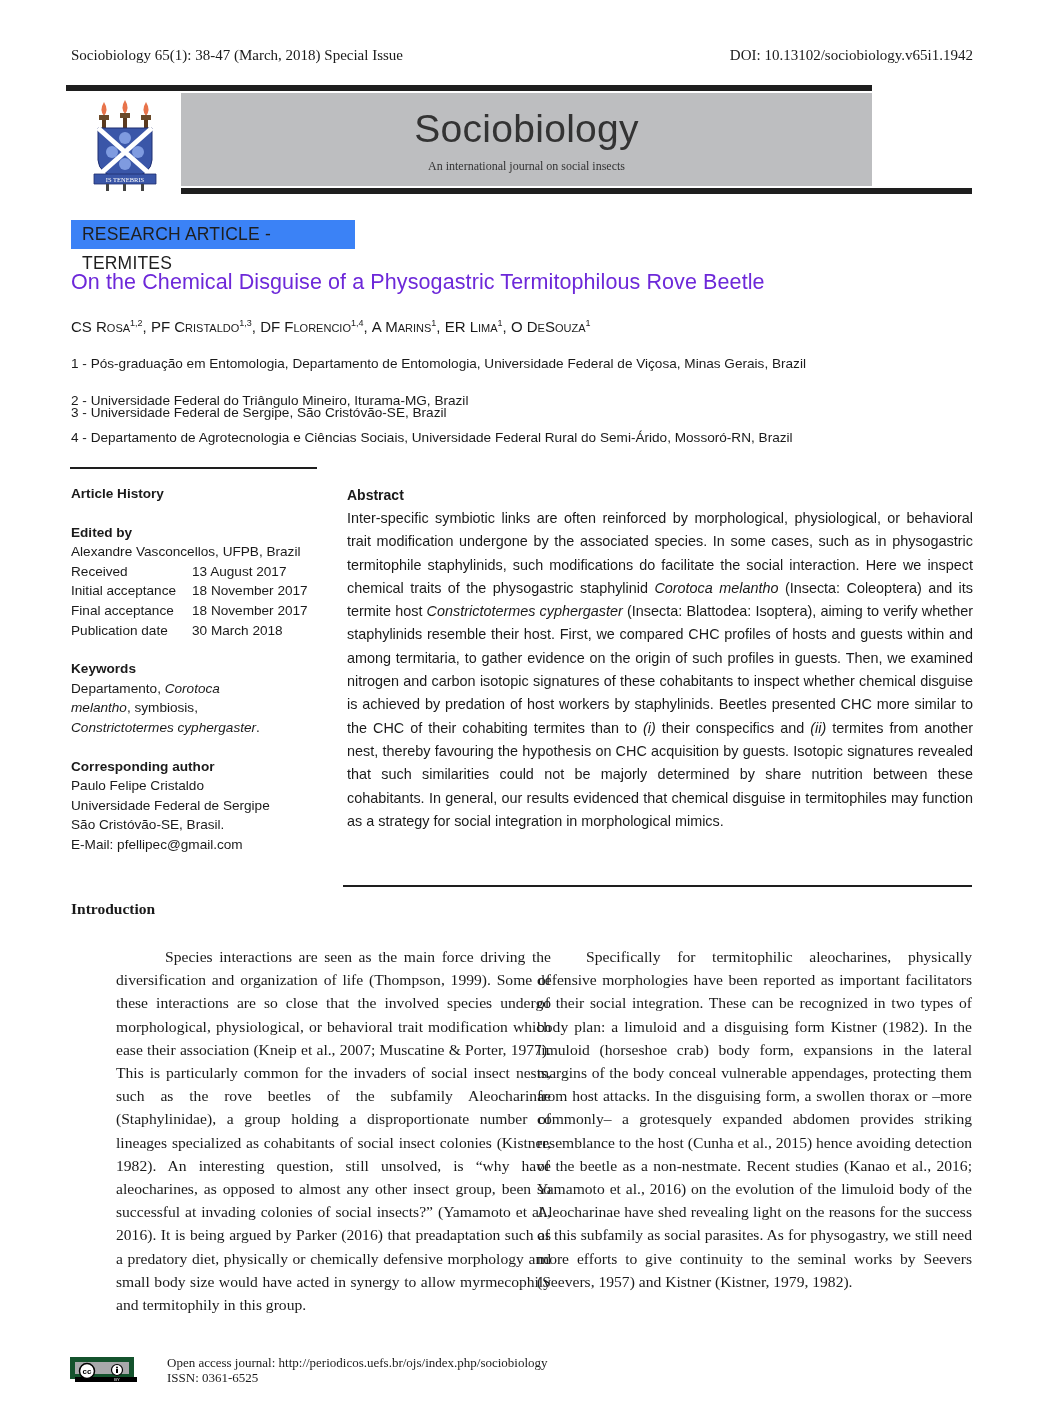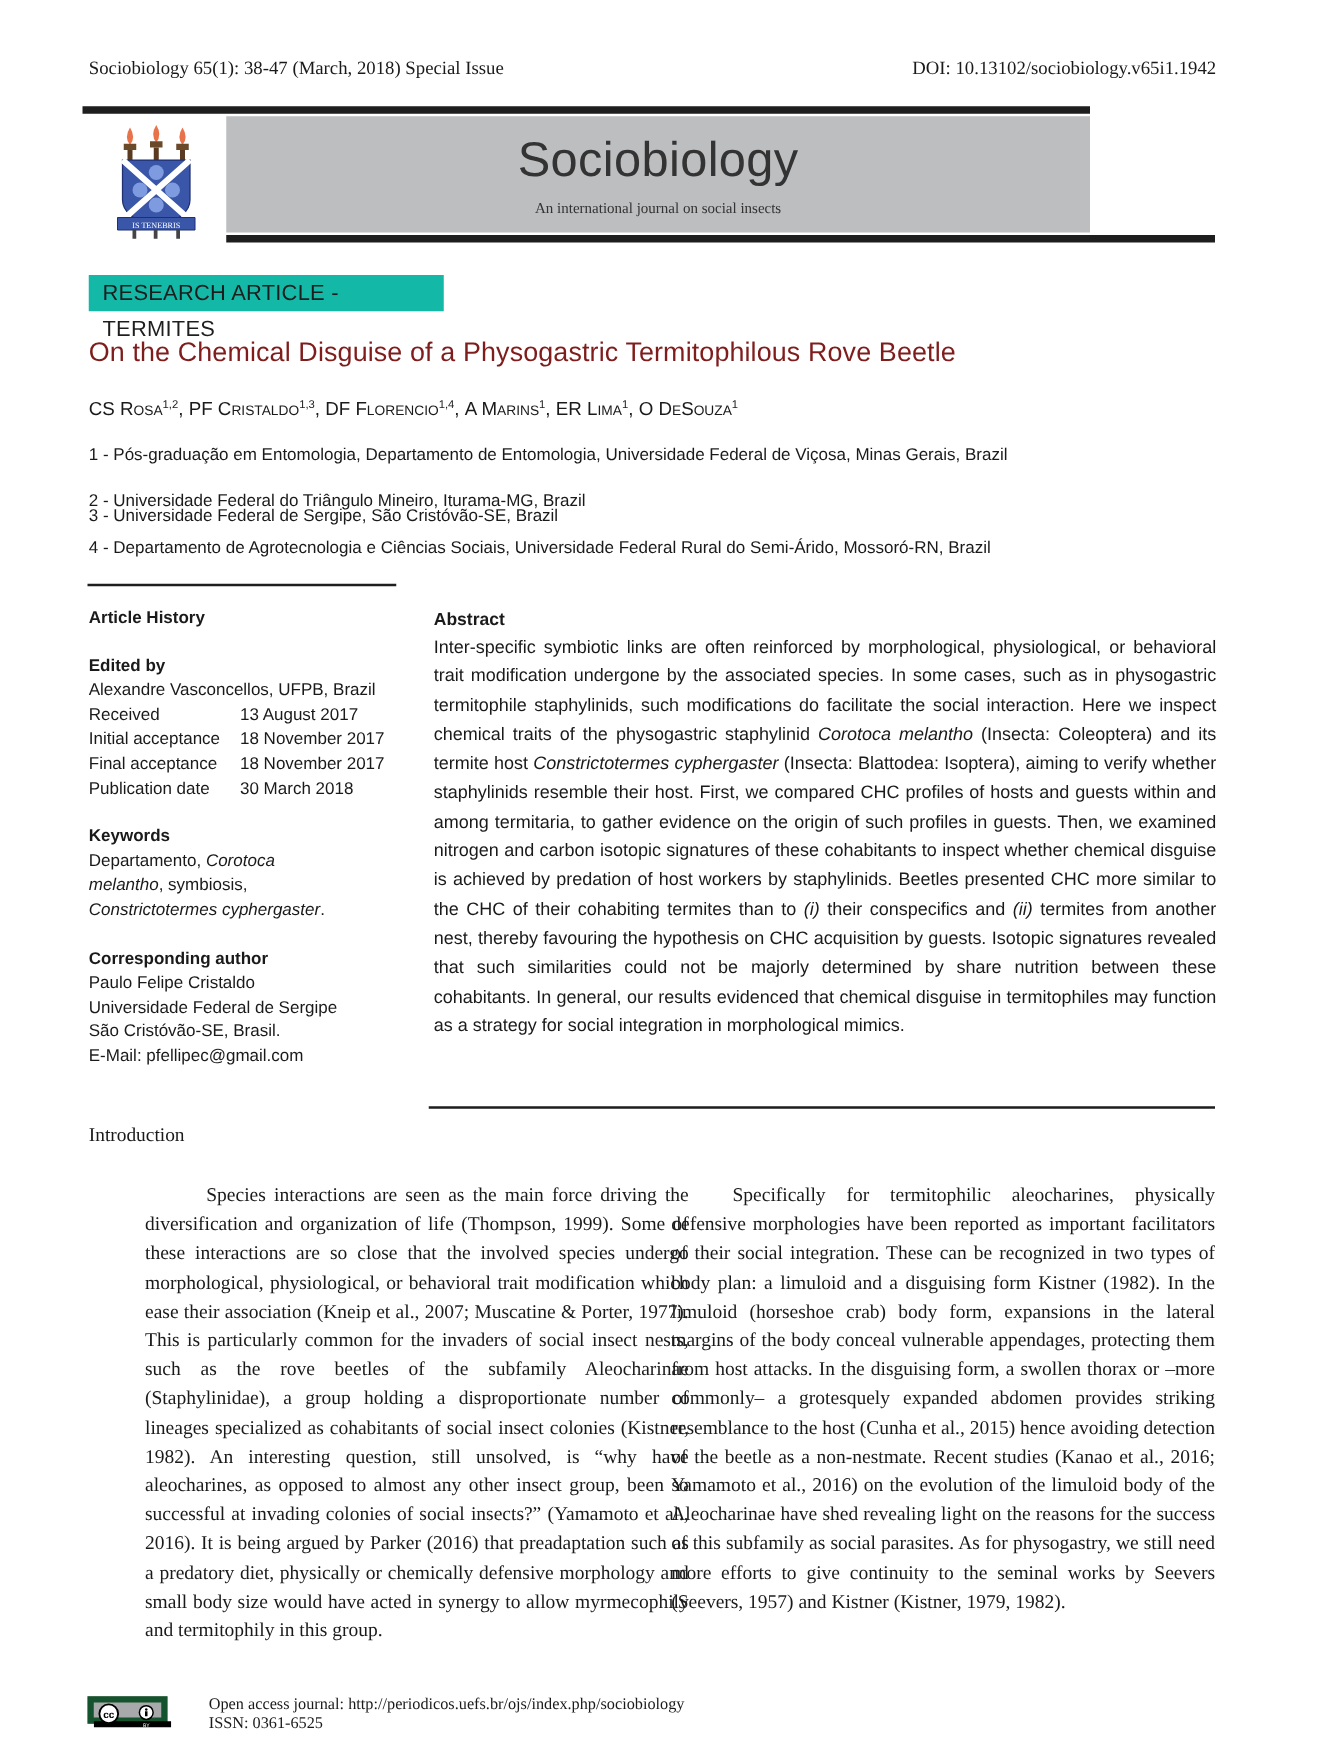--- a/index.html
+++ b/index.html
@@ -12,43 +12,43 @@
   #running-right { right:85px; top:47px; font-size:15px; }
 
   #bar-top { left:66px; top:85px; width:806px; height:6px; background:#1e1e1e; }
   #banner { left:181px; top:93px; width:691px; height:93px; background:#bdbec0; }
   #bar-bottom { left:181px; top:188px; width:791px; height:6px; background:#1e1e1e; }
   #banner-title { left:0; right:0; top:14px; text-align:center; font-size:39px; color:#333; font-weight:normal; letter-spacing:0.3px; }
   #banner-sub { left:0; right:0; top:66px; text-align:center; font-size:12px; color:#333; }
 
   #logo { left:92px; top:98px; width:66px; height:94px; }
 
-  #badge { left:71px; top:220px; width:284px; height:29px; background:#14b8a6; color:#1e1e1e; font-size:17.5px; line-height:29px; padding-left:11px; box-sizing:border-box; letter-spacing:0.2px; }
+  #badge { left:71px; top:220px; width:284px; height:29px; background:#3b82f6; color:#1e1e1e; font-size:17.5px; line-height:29px; padding-left:11px; box-sizing:border-box; letter-spacing:0.2px; }
 
-  #title { left:71px; top:270px; font-size:21.5px; color:#7f1d1d; letter-spacing:0.1px; }
+  #title { left:71px; top:270px; font-size:21.5px; color:#6d28d9; letter-spacing:0.1px; }
   #authors { left:71px; top:318px; font-size:15px; }
   #authors sup { font-size:9px; }
   .sc { font-variant:small-caps; }
 
   .aff { left:71px; font-size:13.6px; }
   #aff-0 { top:356px; } #aff-1 { top:393px; } #aff-2 { top:405px; } #aff-3 { top:430px; }
 
   #side-rule { left:70px; top:467px; width:247px; height:2px; background:#1e1e1e; }
   #sidebar { left:71px; top:484px; width:260px; font-size:13.6px; line-height:19.6px; }
   #sidebar .h { font-weight:bold; }
   #sidebar .gap { height:19px; }
   #sidebar .row { display:flex; }
   #sidebar .row .k { width:121px; }
   #sidebar i { font-style:italic; }
 
   #abstract { left:347px; top:486px; width:626px; font-size:14.4px; line-height:23.3px; text-align:justify; }
   #abstract .h { font-weight:bold; font-size:14px; line-height:19px; margin-bottom:2px; }
   #abs-rule { left:343px; top:885px; width:629px; height:2px; background:#1e1e1e; }
 
-  #intro-h { left:71px; top:900px; font-size:15.5px; font-weight:normal; }
+  #intro-h { left:71px; top:900px; font-size:15.5px; font-weight:bold; }
   .col { top:945px; width:435px; font-size:15.6px; line-height:23.2px; text-align:justify; }
   #col-left { left:71px;margin-left:45px; }
   #col-right { left:537px; }
   .col p { margin:0; text-indent:49px; }
 
   #cc-badge { left:70px; top:1357px; width:64px; height:22px; background:#a8a9ab; border:5px solid #14532d; box-sizing:border-box; }
   #footer-1 { left:167px; top:1355px; font-size:13px; }
   #footer-2 { left:167px; top:1370px; font-size:13px; }
 </style>
 </head>

